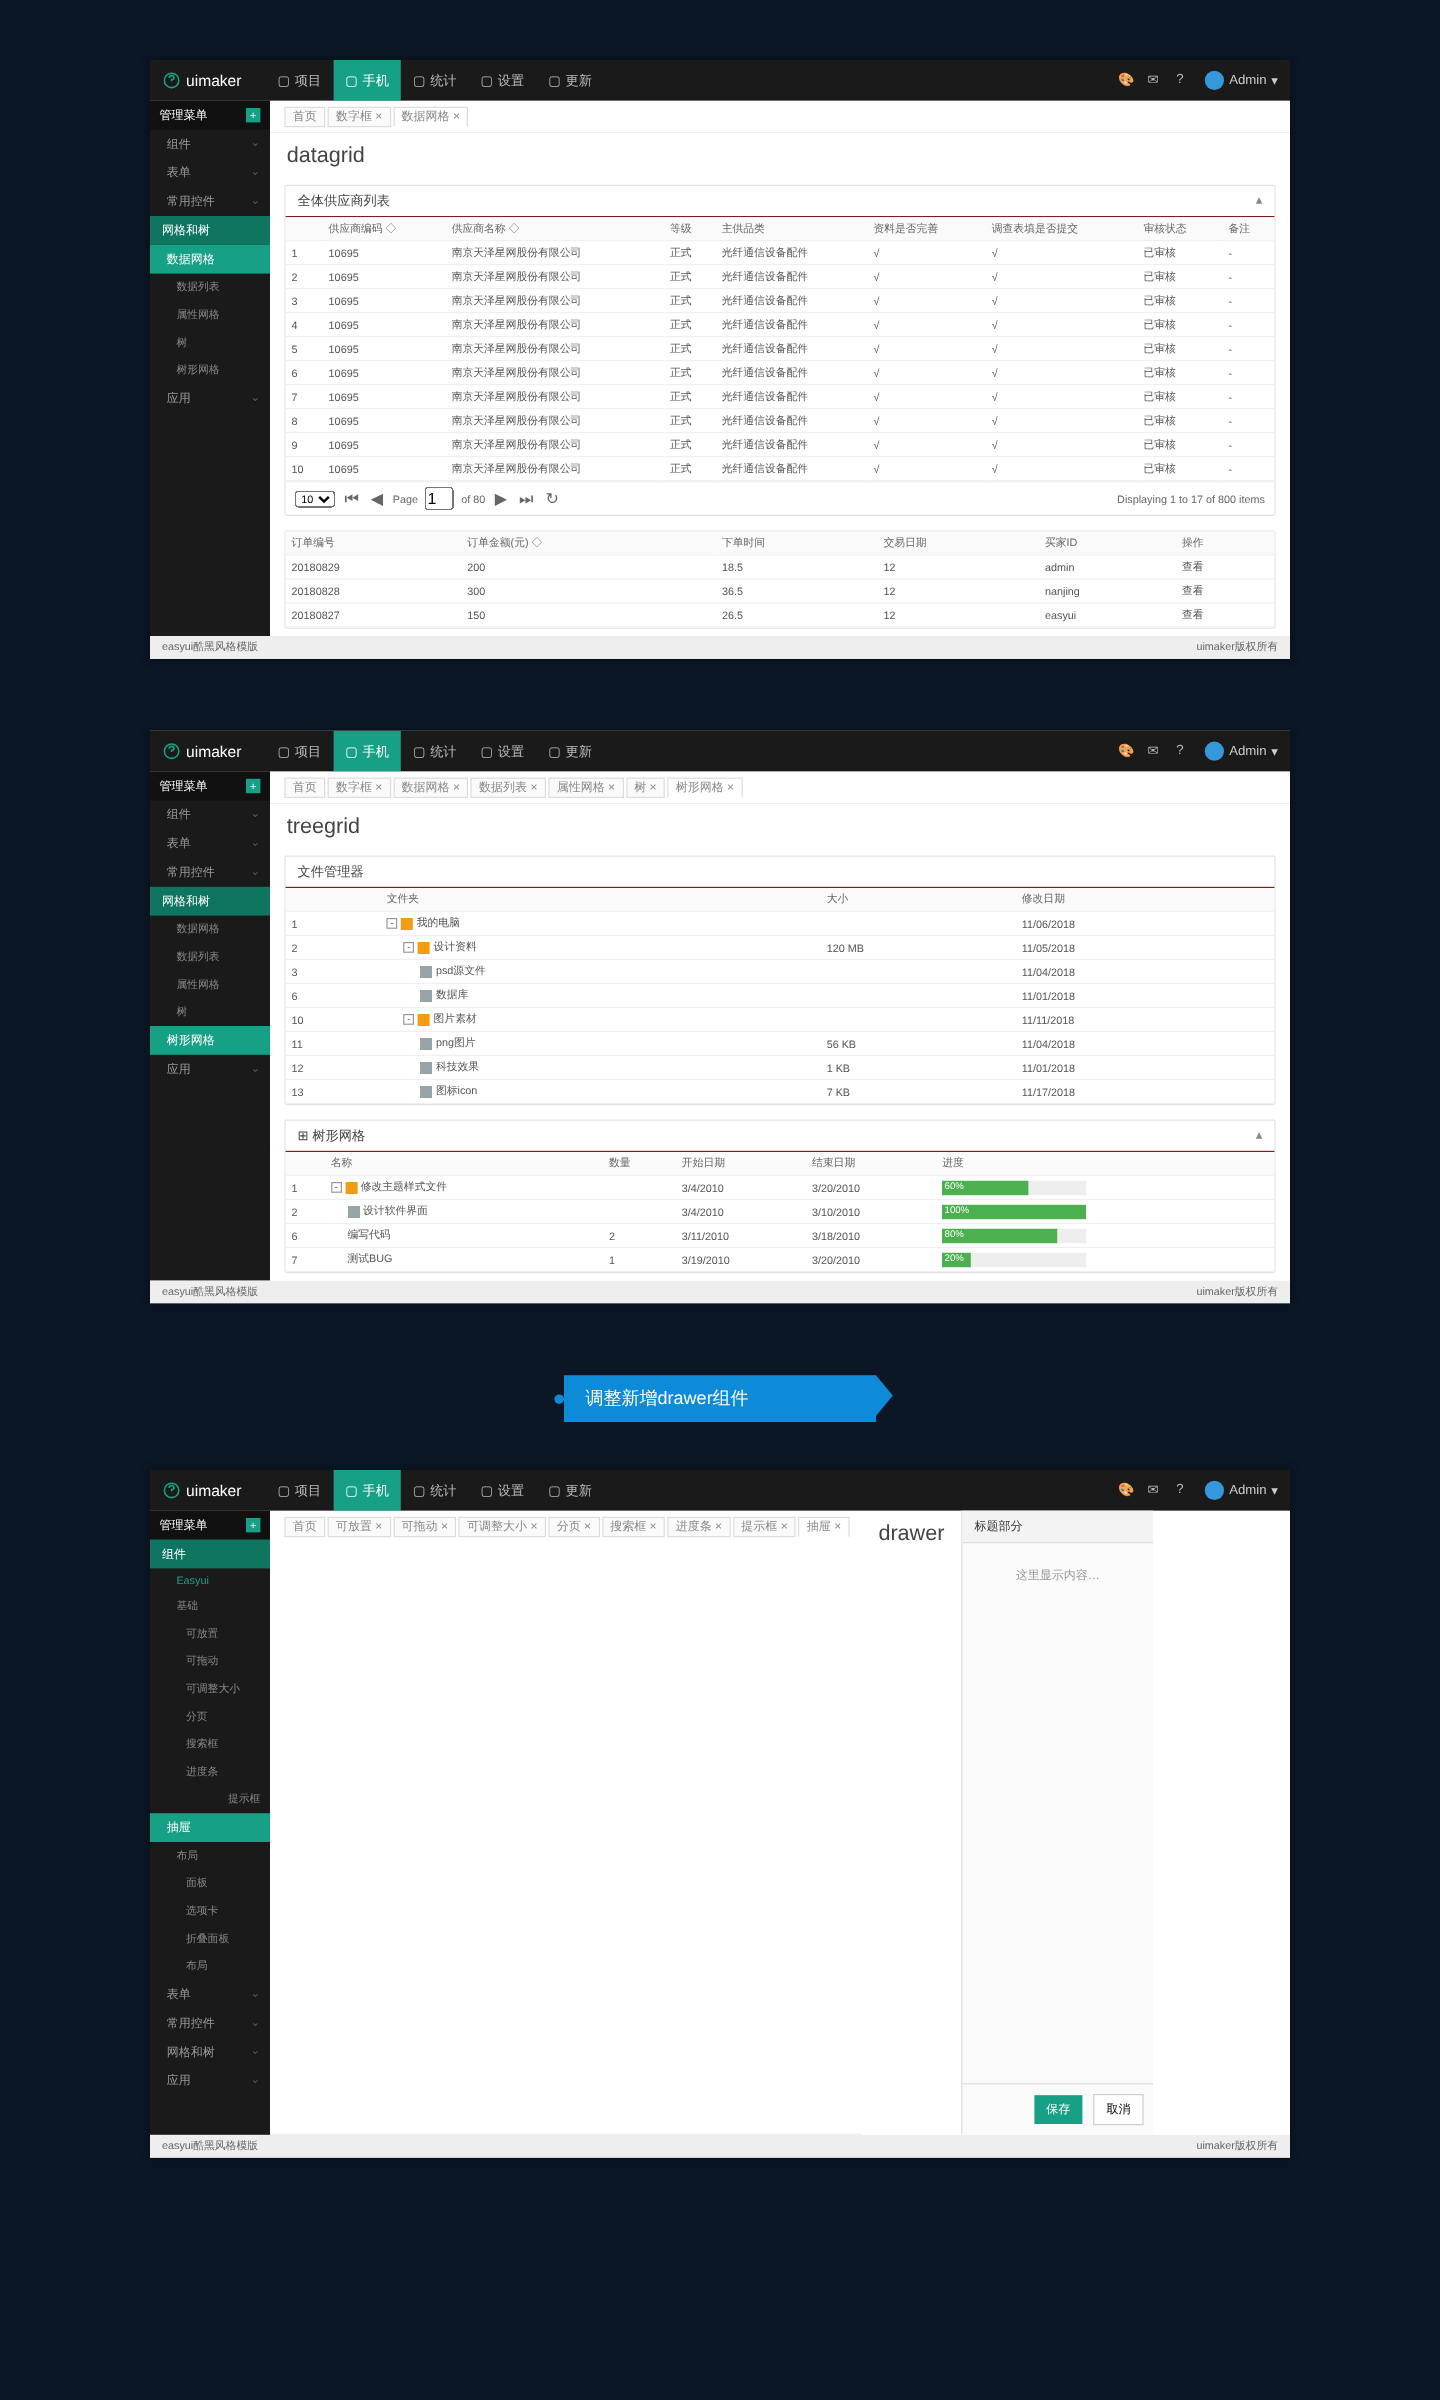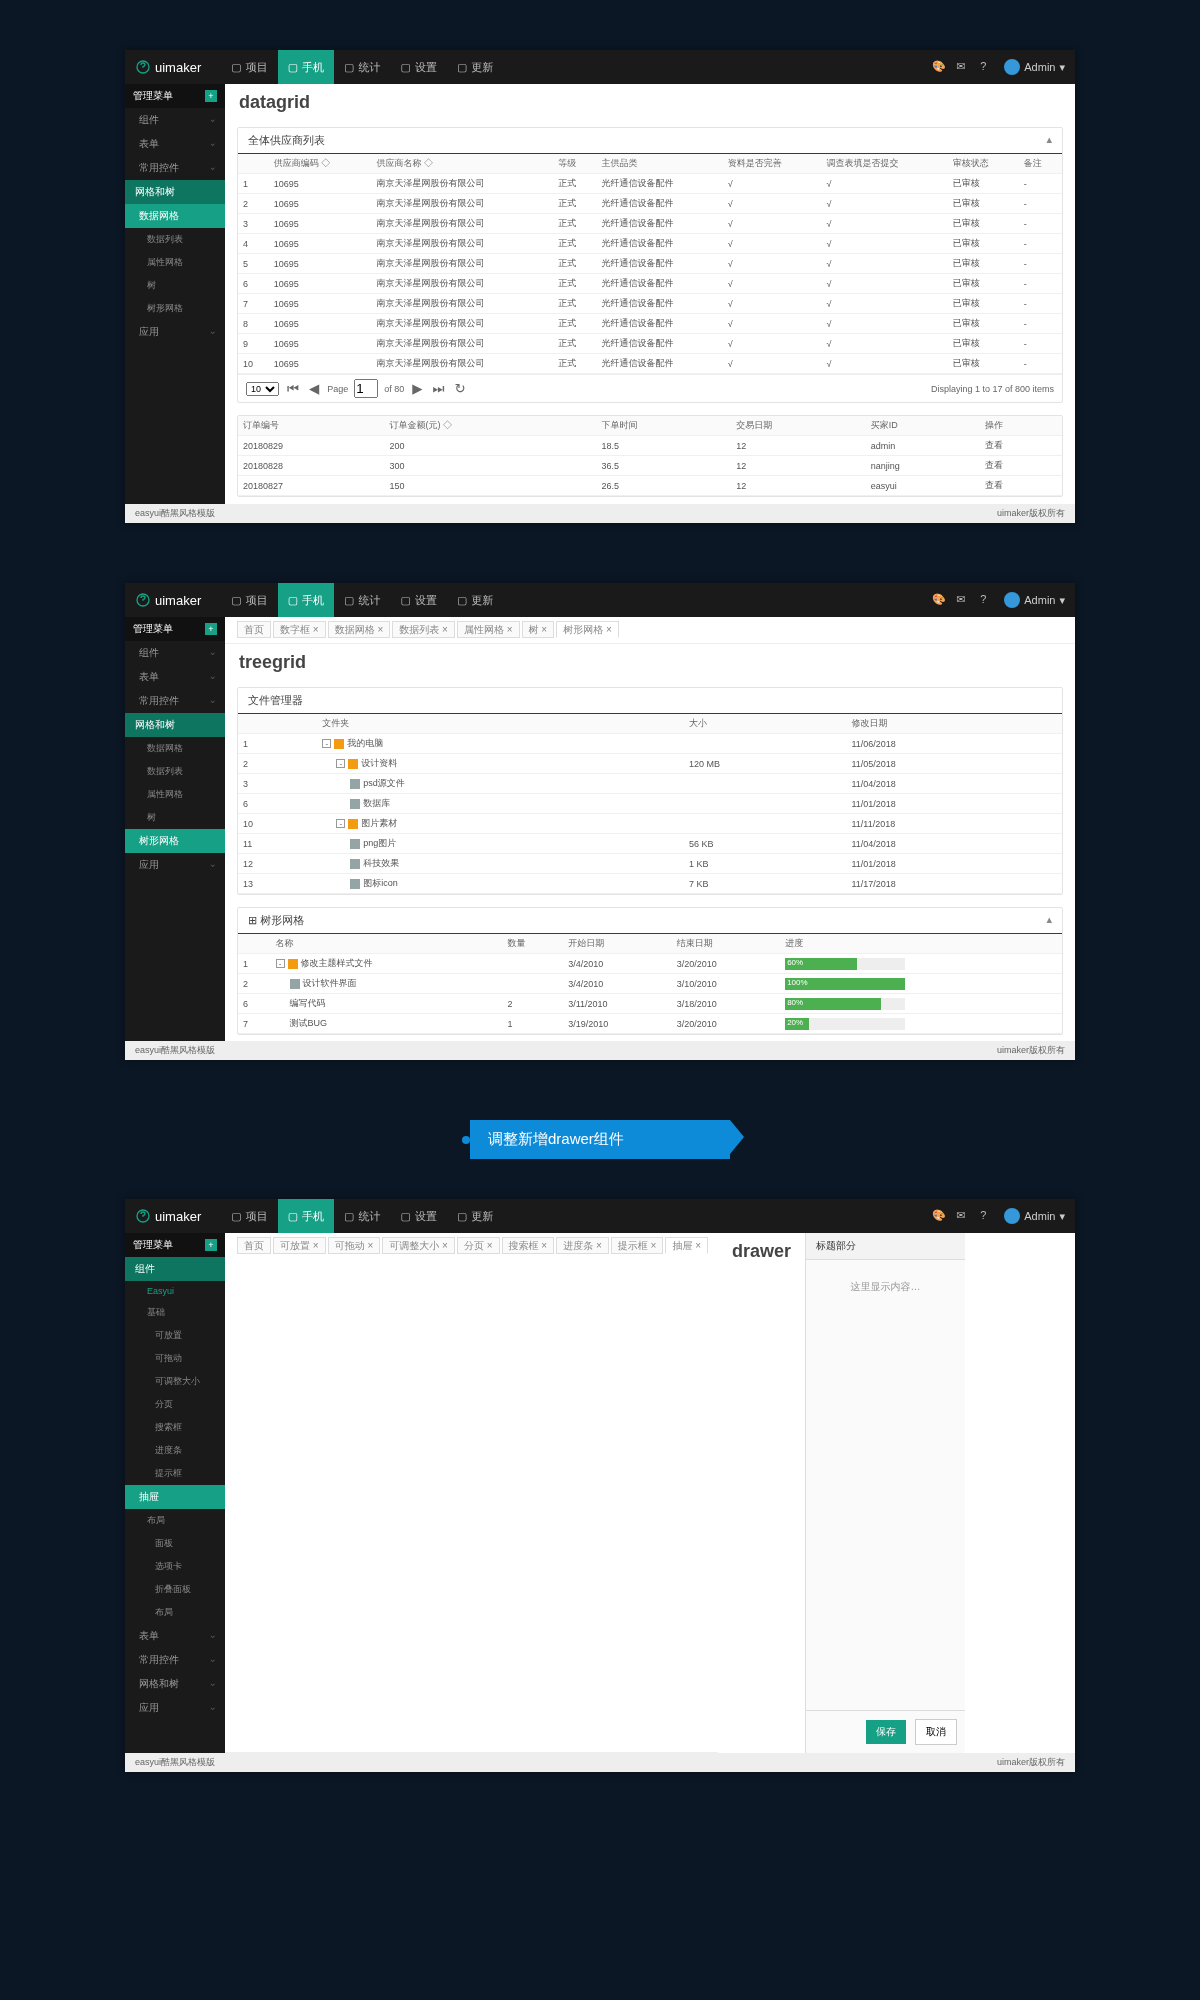--- a/index.html
+++ b/index.html
@@ -23,21 +23,21 @@
 .sb-item.sec{padding-left:10px;color:#ddd}
 .sb-item.active{background:#16a085;color:#fff}
 .sb-item.active-alt{background:#0e7561;color:#fff}
 .sb-item.hover{color:#16a085}
 .sb-item .caret{float:right;color:#555}
 .main{flex:1;background:#fff;display:flex;flex-direction:column}
 .crumbs{padding:6px 10px;border-bottom:1px solid #eee;font-size:10px;color:#888}
 .crumbs span{padding:2px 6px}
 .crumbs span.tab{border:1px solid #ddd;background:#fafafa;margin-left:2px}
 .crumbs span.tab.active{background:#fff;border-bottom-color:#fff}
-h2.title{font-size:18px;font-weight:700;padding:8px 14px;color:#444}
+h2.title{font-size:18px;font-weight:400;padding:8px 14px;color:#444}
 .panel{margin:6px 12px;border:1px solid #e3e3e3;border-radius:2px}
 .panel-h{padding:5px 10px;border-bottom:1px solid #7f1d1d;font-size:11px;color:#444;display:flex;justify-content:space-between}
 .panel-h .collapse{color:#888;cursor:pointer}
 table{width:100%;border-collapse:collapse;font-size:9px}
 th,td{padding:3px 5px;text-align:left;border-bottom:1px solid #f0f0f0;color:#555}
 th{background:#fafafa;color:#666;font-weight:400}
 .pager{padding:4px 8px;border-top:1px solid #eee;display:flex;align-items:center;gap:6px;font-size:9px;color:#666}
 .pager select{font-size:9px;padding:0}
 .pager .info{margin-left:auto}
 .pager button{background:none;border:none;cursor:pointer;color:#666;padding:0 2px}
@@ -117,20 +117,21 @@
           <div class="sb-item active-alt sec">网格和树</div>
           <div class="sb-item active">数据网格</div>
           <div class="sb-item sb-sub">数据列表</div>
           <div class="sb-item sb-sub">属性网格</div>
           <div class="sb-item sb-sub">树</div>
           <div class="sb-item sb-sub">树形网格</div>
           <div class="sb-item">应用<span class="caret">⌄</span></div>
         </div>
   </div>
   <div class="main">
+   <div class="crumbs" id="cr1"><span class="tab">首页</span><span class="tab">数字框 ×</span><span class="tab active">数据网格 ×</span></div>
    <h2 class="title">datagrid</h2>
    <div class="panel">
     <div class="panel-h">
             <span>全体供应商列表</span>
             <span class="collapse">▴</span>
           </div>
     <table>
             <thead>
               <tr id="th1">
                 <th></th>
@@ -568,21 +569,21 @@
         <div id="sb3">
           <div class="sb-item active-alt sec">组件</div>
           <div class="sb-item hover sb-sub">Easyui</div>
           <div class="sb-item sb-sub">基础</div>
           <div class="sb-item sb-sub" style="padding-left: 30px;">可放置</div>
           <div class="sb-item sb-sub" style="padding-left: 30px;">可拖动</div>
           <div class="sb-item sb-sub" style="padding-left: 30px;">可调整大小</div>
           <div class="sb-item sb-sub" style="padding-left: 30px;">分页</div>
           <div class="sb-item sb-sub" style="padding-left: 30px;">搜索框</div>
           <div class="sb-item sb-sub" style="padding-left: 30px;">进度条</div>
-          <div class="sb-item sb-sub" style="padding-left: 30px;">提示框</div>
+          <div class="sb-item sb-sub" style="padding-left: 30px; text-align: right;">提示框</div>
           <div class="sb-item active">抽屉</div>
           <div class="sb-item sb-sub">布局</div>
           <div class="sb-item sb-sub" style="padding-left: 30px;">面板</div>
           <div class="sb-item sb-sub" style="padding-left: 30px;">选项卡</div>
           <div class="sb-item sb-sub" style="padding-left: 30px;">折叠面板</div>
           <div class="sb-item sb-sub" style="padding-left: 30px;">布局</div>
           <div class="sb-item">表单<span class="caret">⌄</span></div>
           <div class="sb-item">常用控件<span class="caret">⌄</span></div>
           <div class="sb-item">网格和树<span class="caret">⌄</span></div>
           <div class="sb-item">应用<span class="caret">⌄</span></div>

